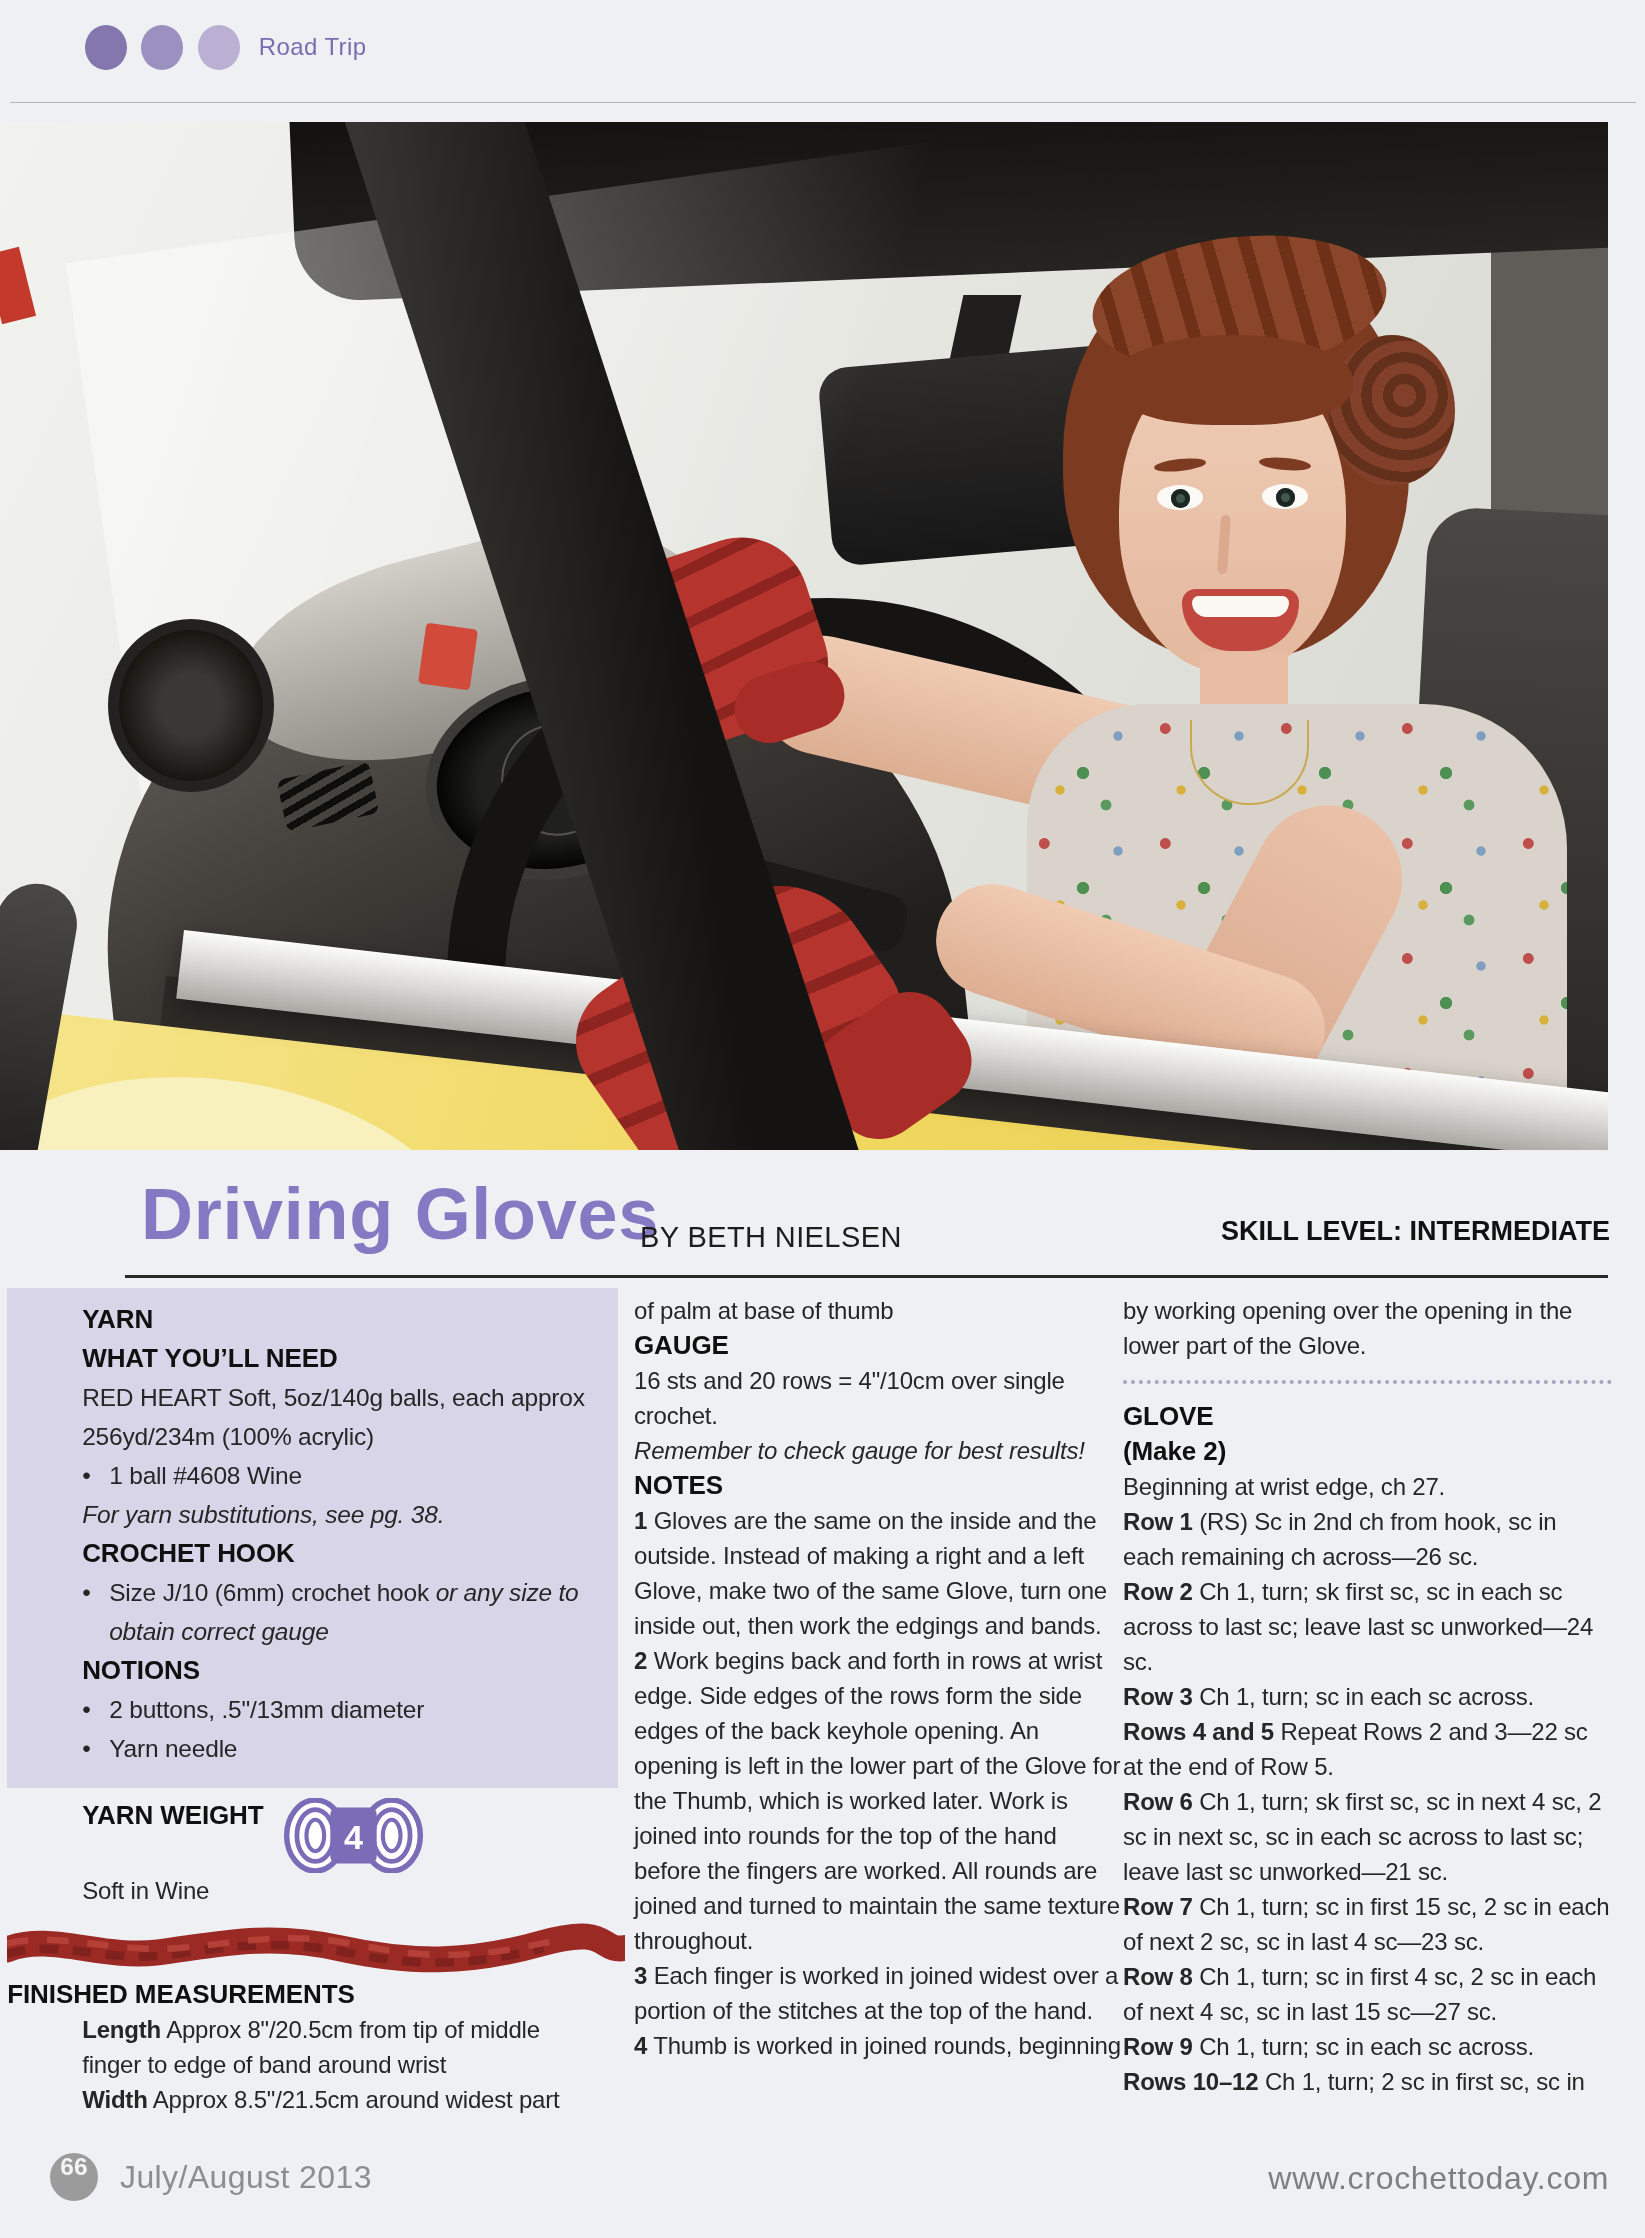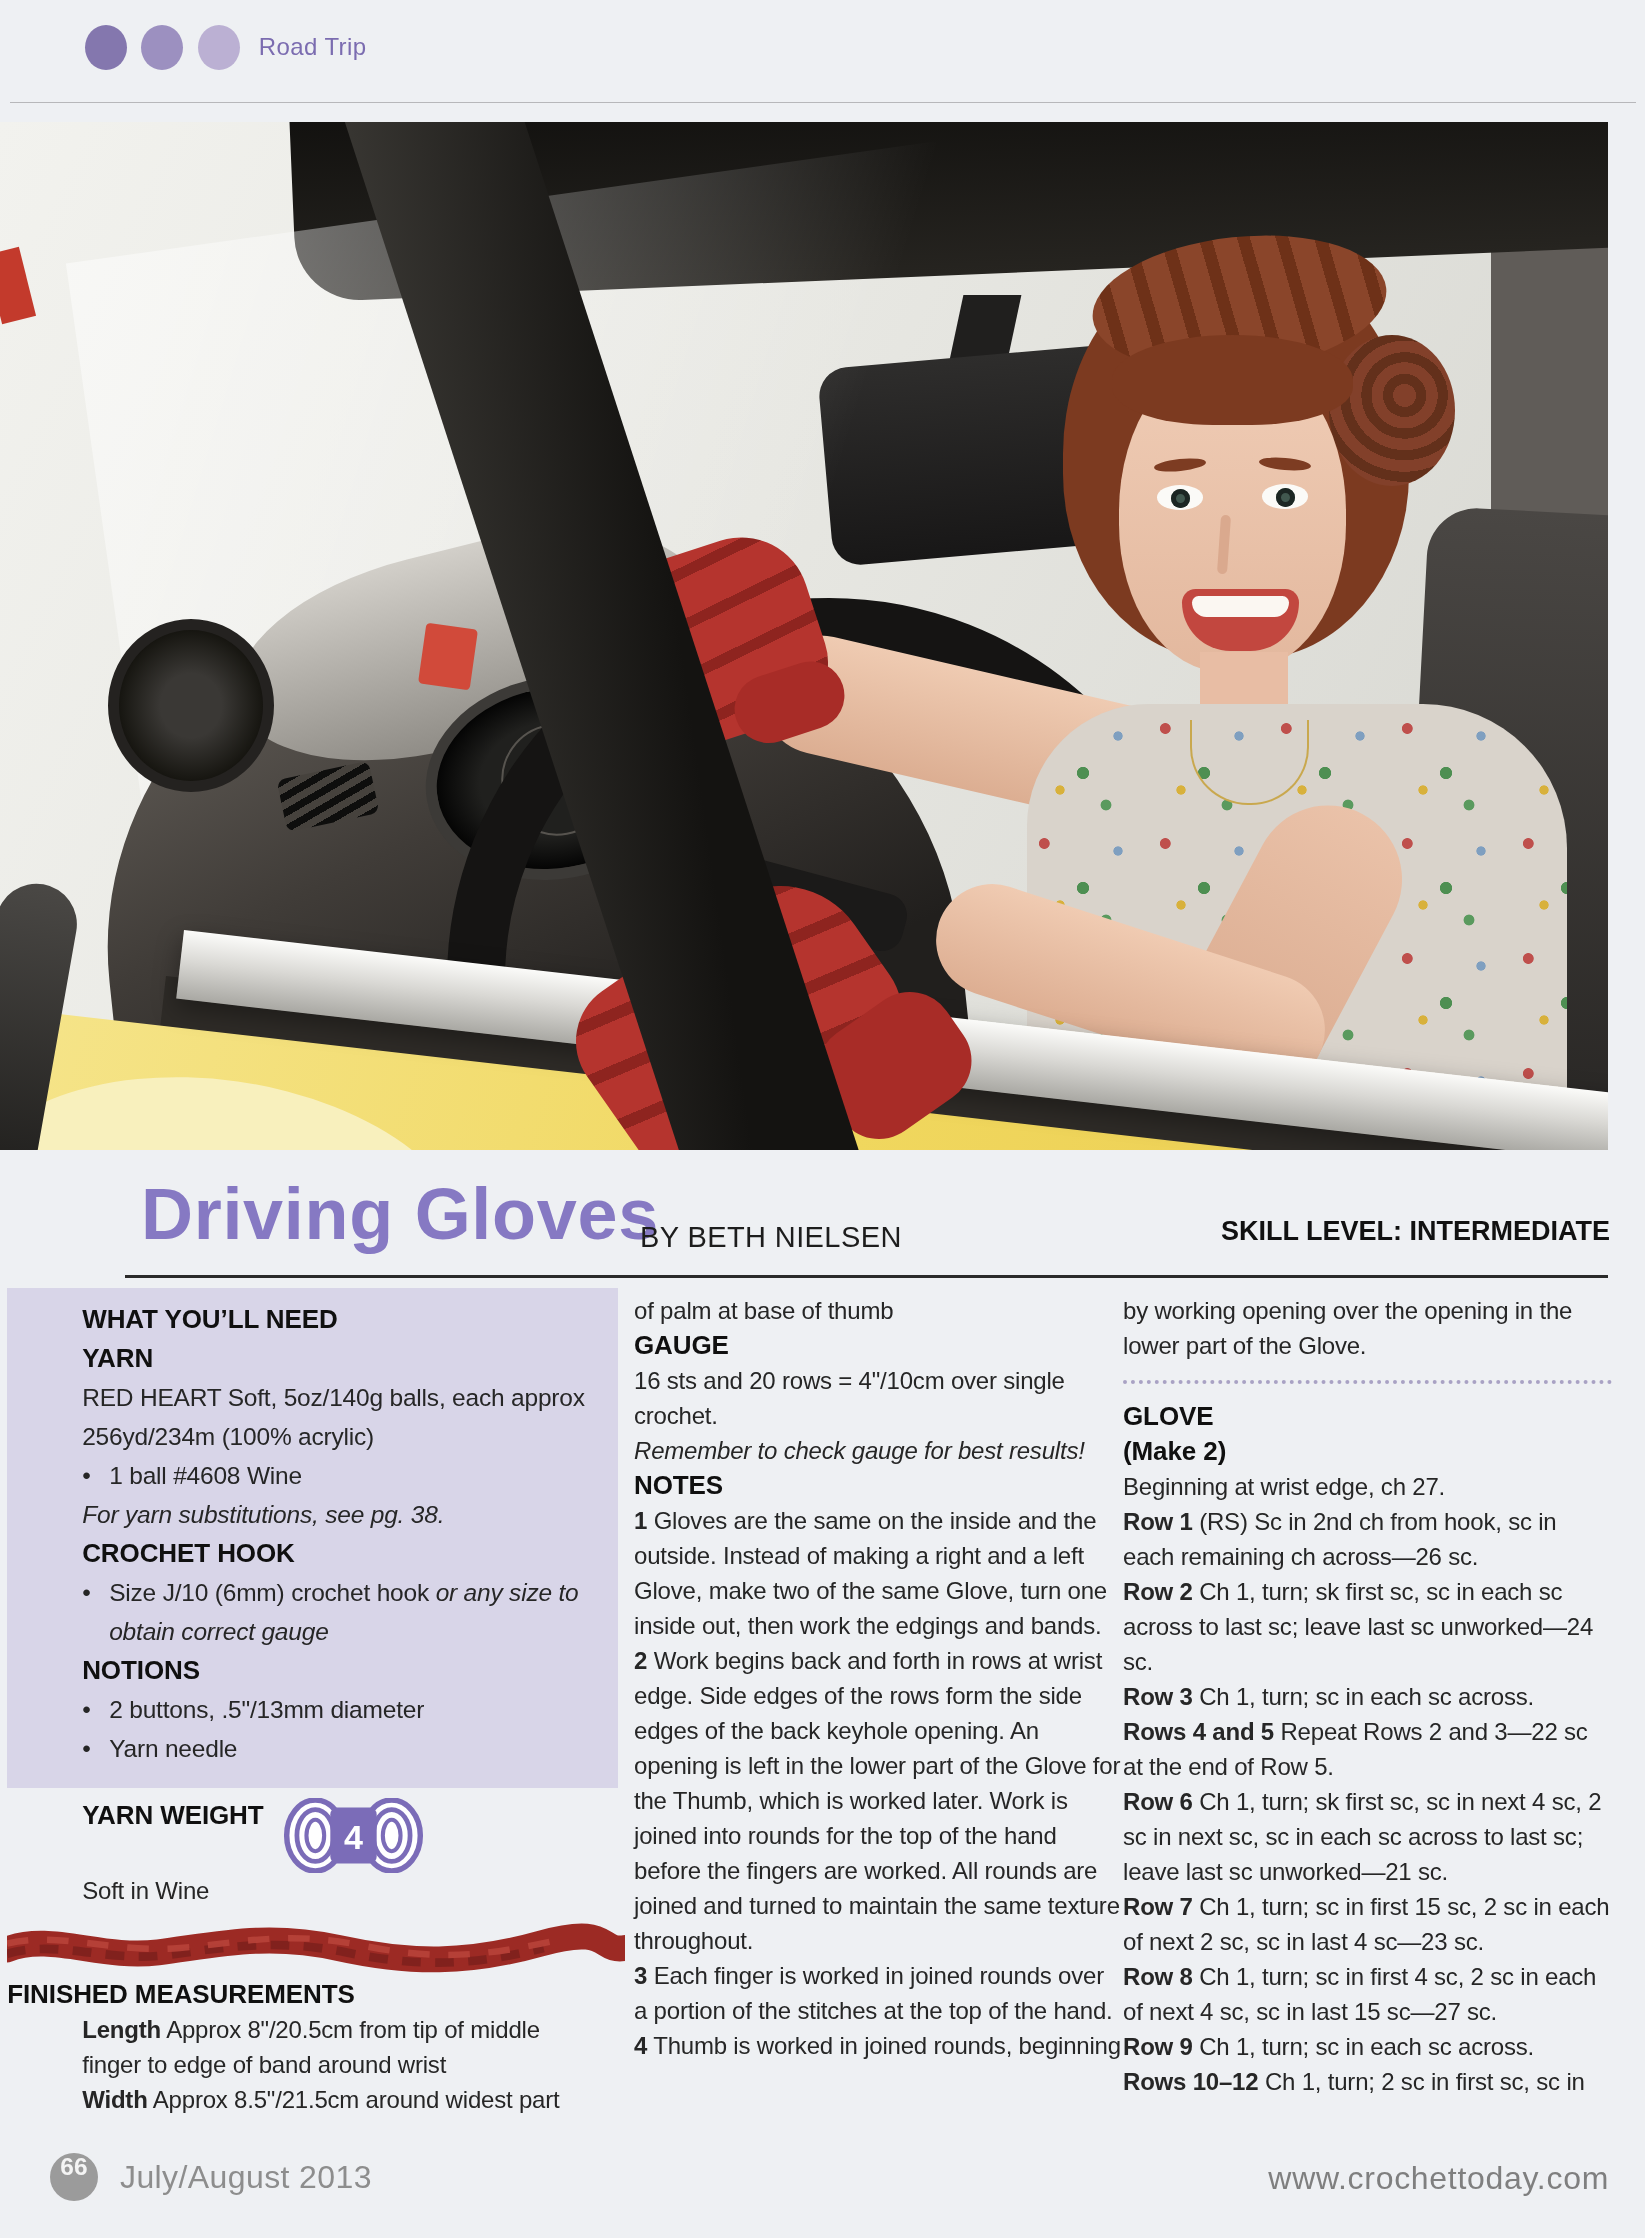--- a/index.html
+++ b/index.html
@@ -178,22 +178,22 @@
     <div class="p-tag"></div>
   </div>
 
   <h1 class="title">Driving Gloves</h1>
   <span class="byline">BY BETH NIELSEN</span>
   <span class="skill">SKILL LEVEL: INTERMEDIATE</span>
   <div class="title-rule"></div>
 
   <div class="col col-left">
     <div class="needbox">
+      <h3>YARN</h3>
       <h3>WHAT YOU’LL NEED</h3>
-      <h3>YARN</h3>
       <p>RED HEART Soft, 5oz/140g balls, each approx 256yd/234m (100% acrylic)</p>
       <p class="bullet">
           <span class="bdot">•</span>
           <span>1 ball #4608 Wine</span>
         </p>
       <p class="it">For yarn substitutions, see pg. 38.</p>
       <h3 class="gap">CROCHET HOOK</h3>
       <p class="bullet">
           <span class="bdot">•</span>
           <span><span>Size J/10 (6mm) crochet hook </span><span class="it">or any size to obtain correct gauge</span></span>
@@ -236,21 +236,21 @@
   </div>
 
   <div class="col col-mid">
     <p>of palm at base of thumb</p>
     <h3 class="mt-gauge sub-head">GAUGE</h3>
     <p>16 sts and 20 rows = 4"/10cm over single crochet.</p>
     <p class="it">Remember to check gauge for best results!</p>
     <h3 class="mt-notes sub-head">NOTES</h3>
     <p><b>1</b> <span>Gloves are the same on the inside and the outside. Instead of making a right and a left Glove, make two of the same Glove, turn one inside out, then work the edgings and bands.</span></p>
     <p><b>2</b> <span>Work begins back and forth in rows at wrist edge. Side edges of the rows form the side edges of the back keyhole opening. An opening is left in the lower part of the Glove for the Thumb, which is worked later. Work is joined into rounds for the top of the hand before the fingers are worked. All rounds are joined and turned to maintain the same texture throughout.</span></p>
-    <p><b>3</b> <span>Each finger is worked in joined rounds over a portion of the stitches at the top of the hand.</span></p>
+    <p><b>3</b> <span>Each finger is worked in joined widest over a portion of the stitches at the top of the hand.</span></p>
     <p><b>4</b> <span>Thumb is worked in joined rounds, beginning</span></p>
   </div>
 
   <div class="col col-right">
     <p>by working opening over the opening in the lower part of the Glove.</p>
     <div class="dotted-rule"></div>
     <h3 class="purple-head">GLOVE</h3>
     <h3 class="purple-sub">(Make 2)</h3>
     <p>Beginning at wrist edge, ch 27.</p>
     <p><b>Row 1</b> <span>(RS) Sc in 2nd ch from hook, sc in each remaining ch across—26 sc.</span></p>

